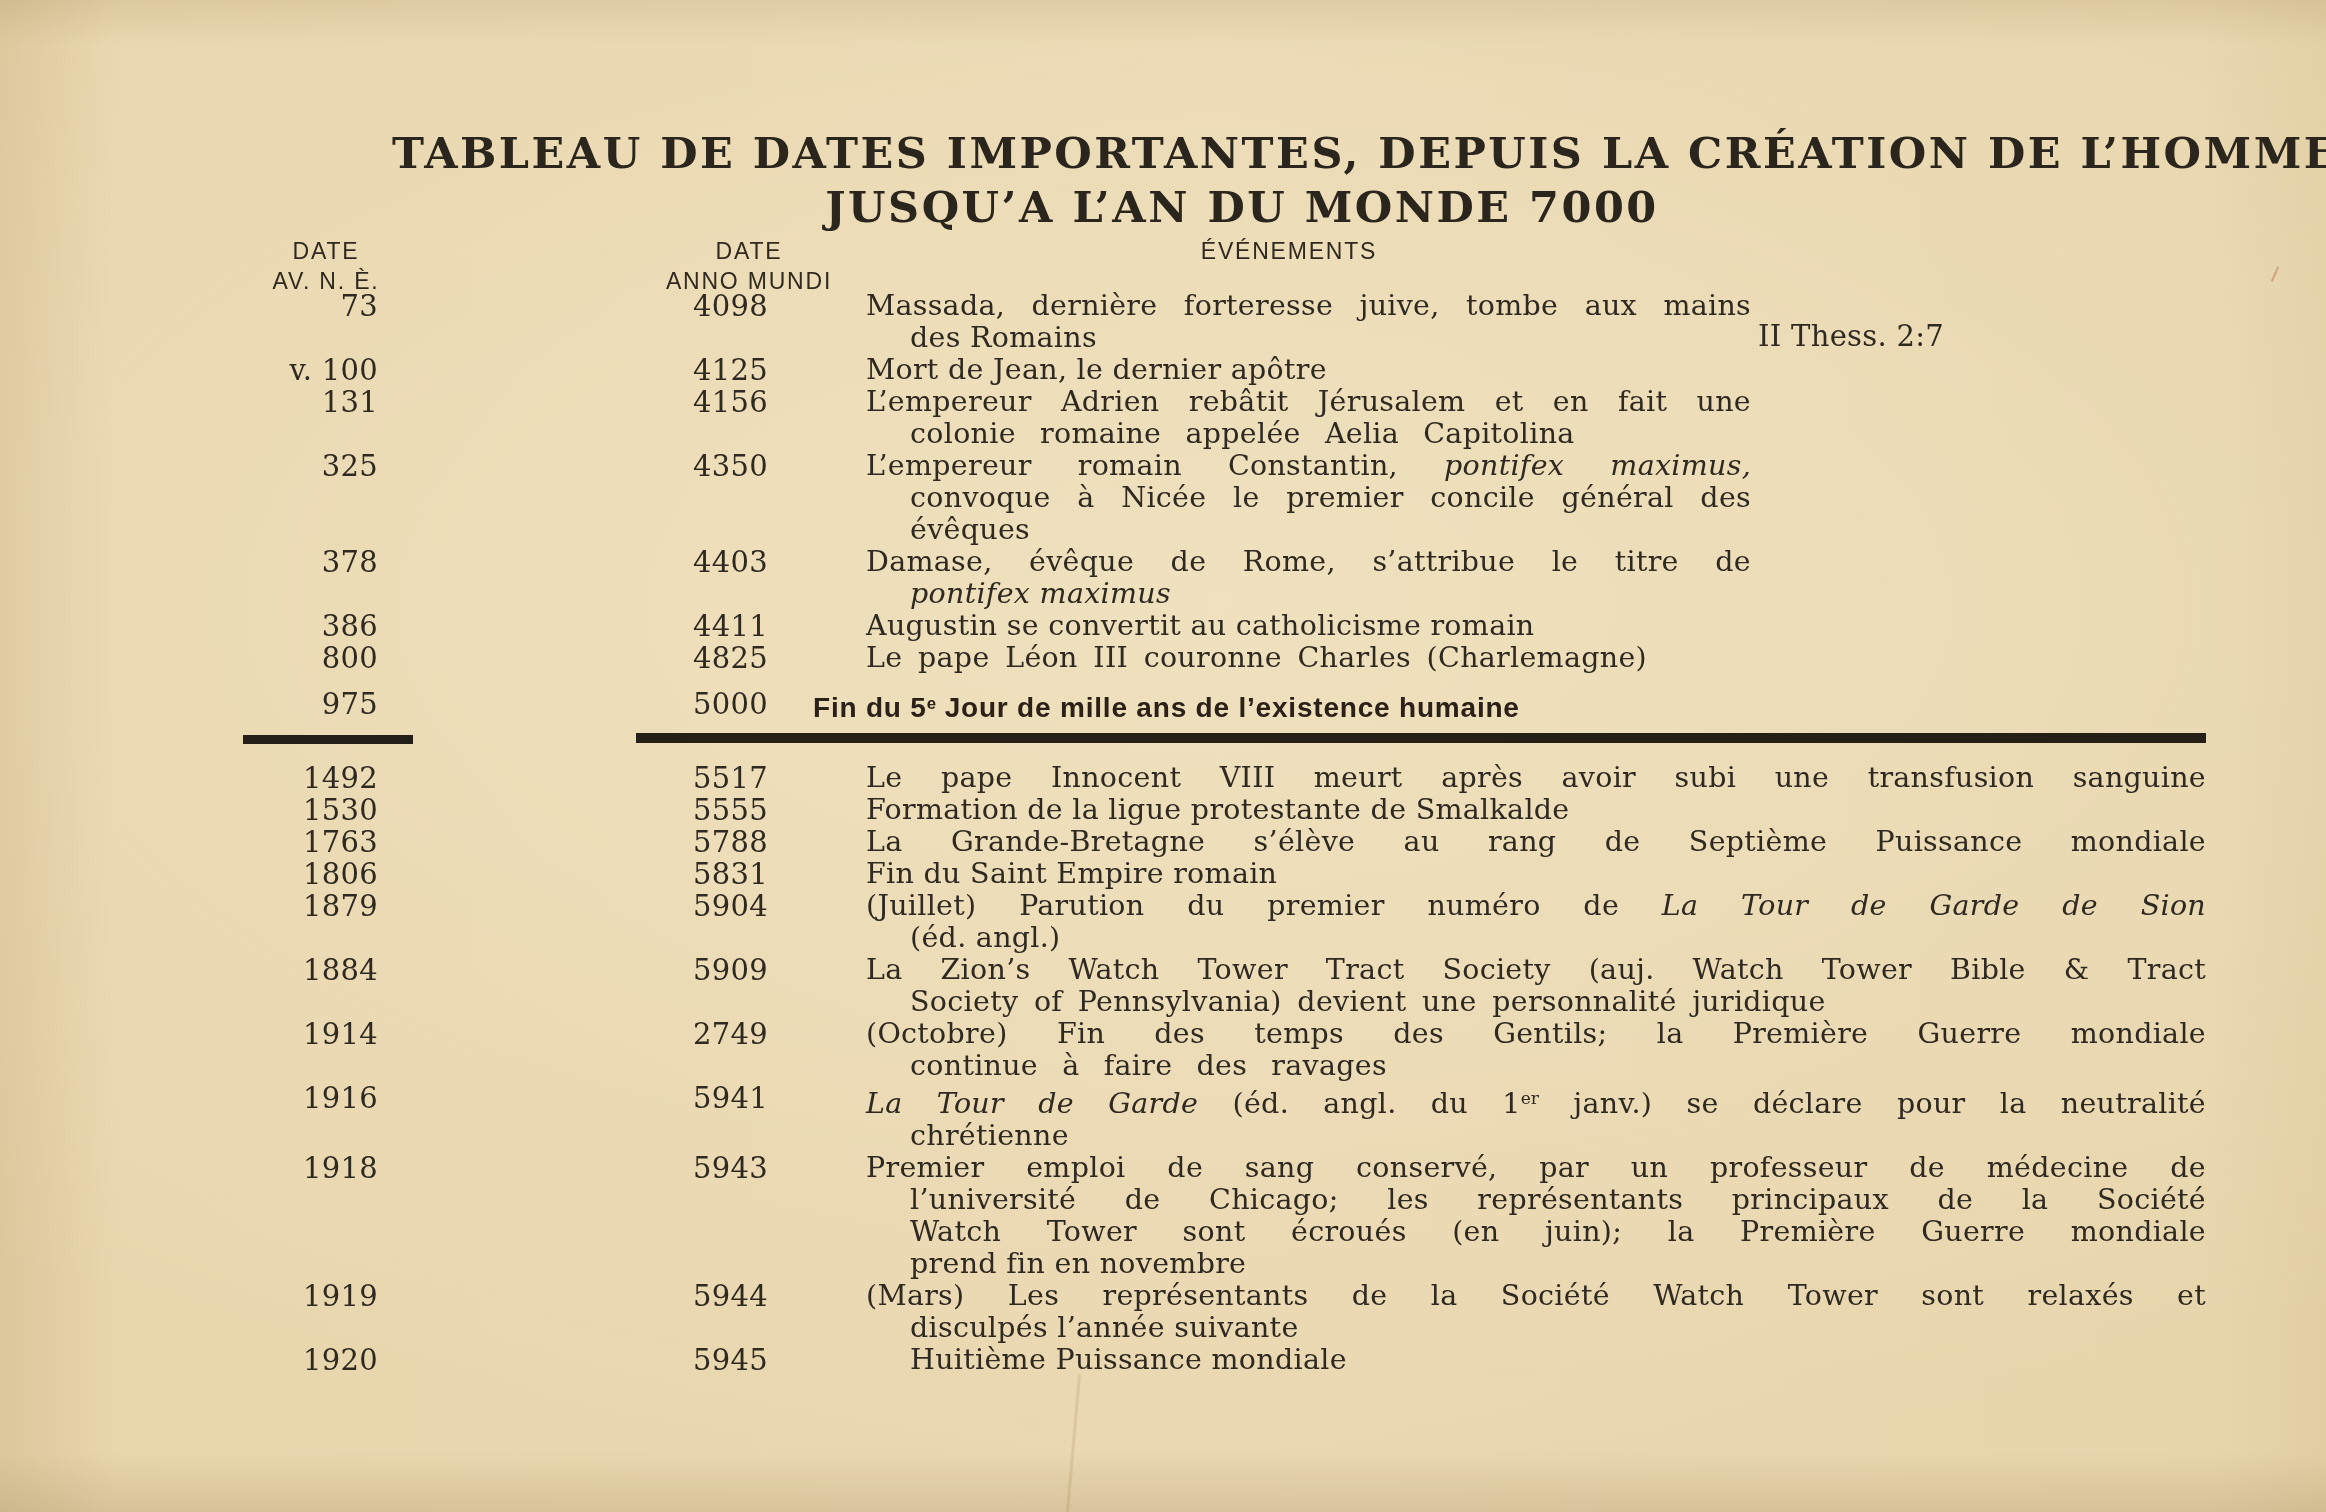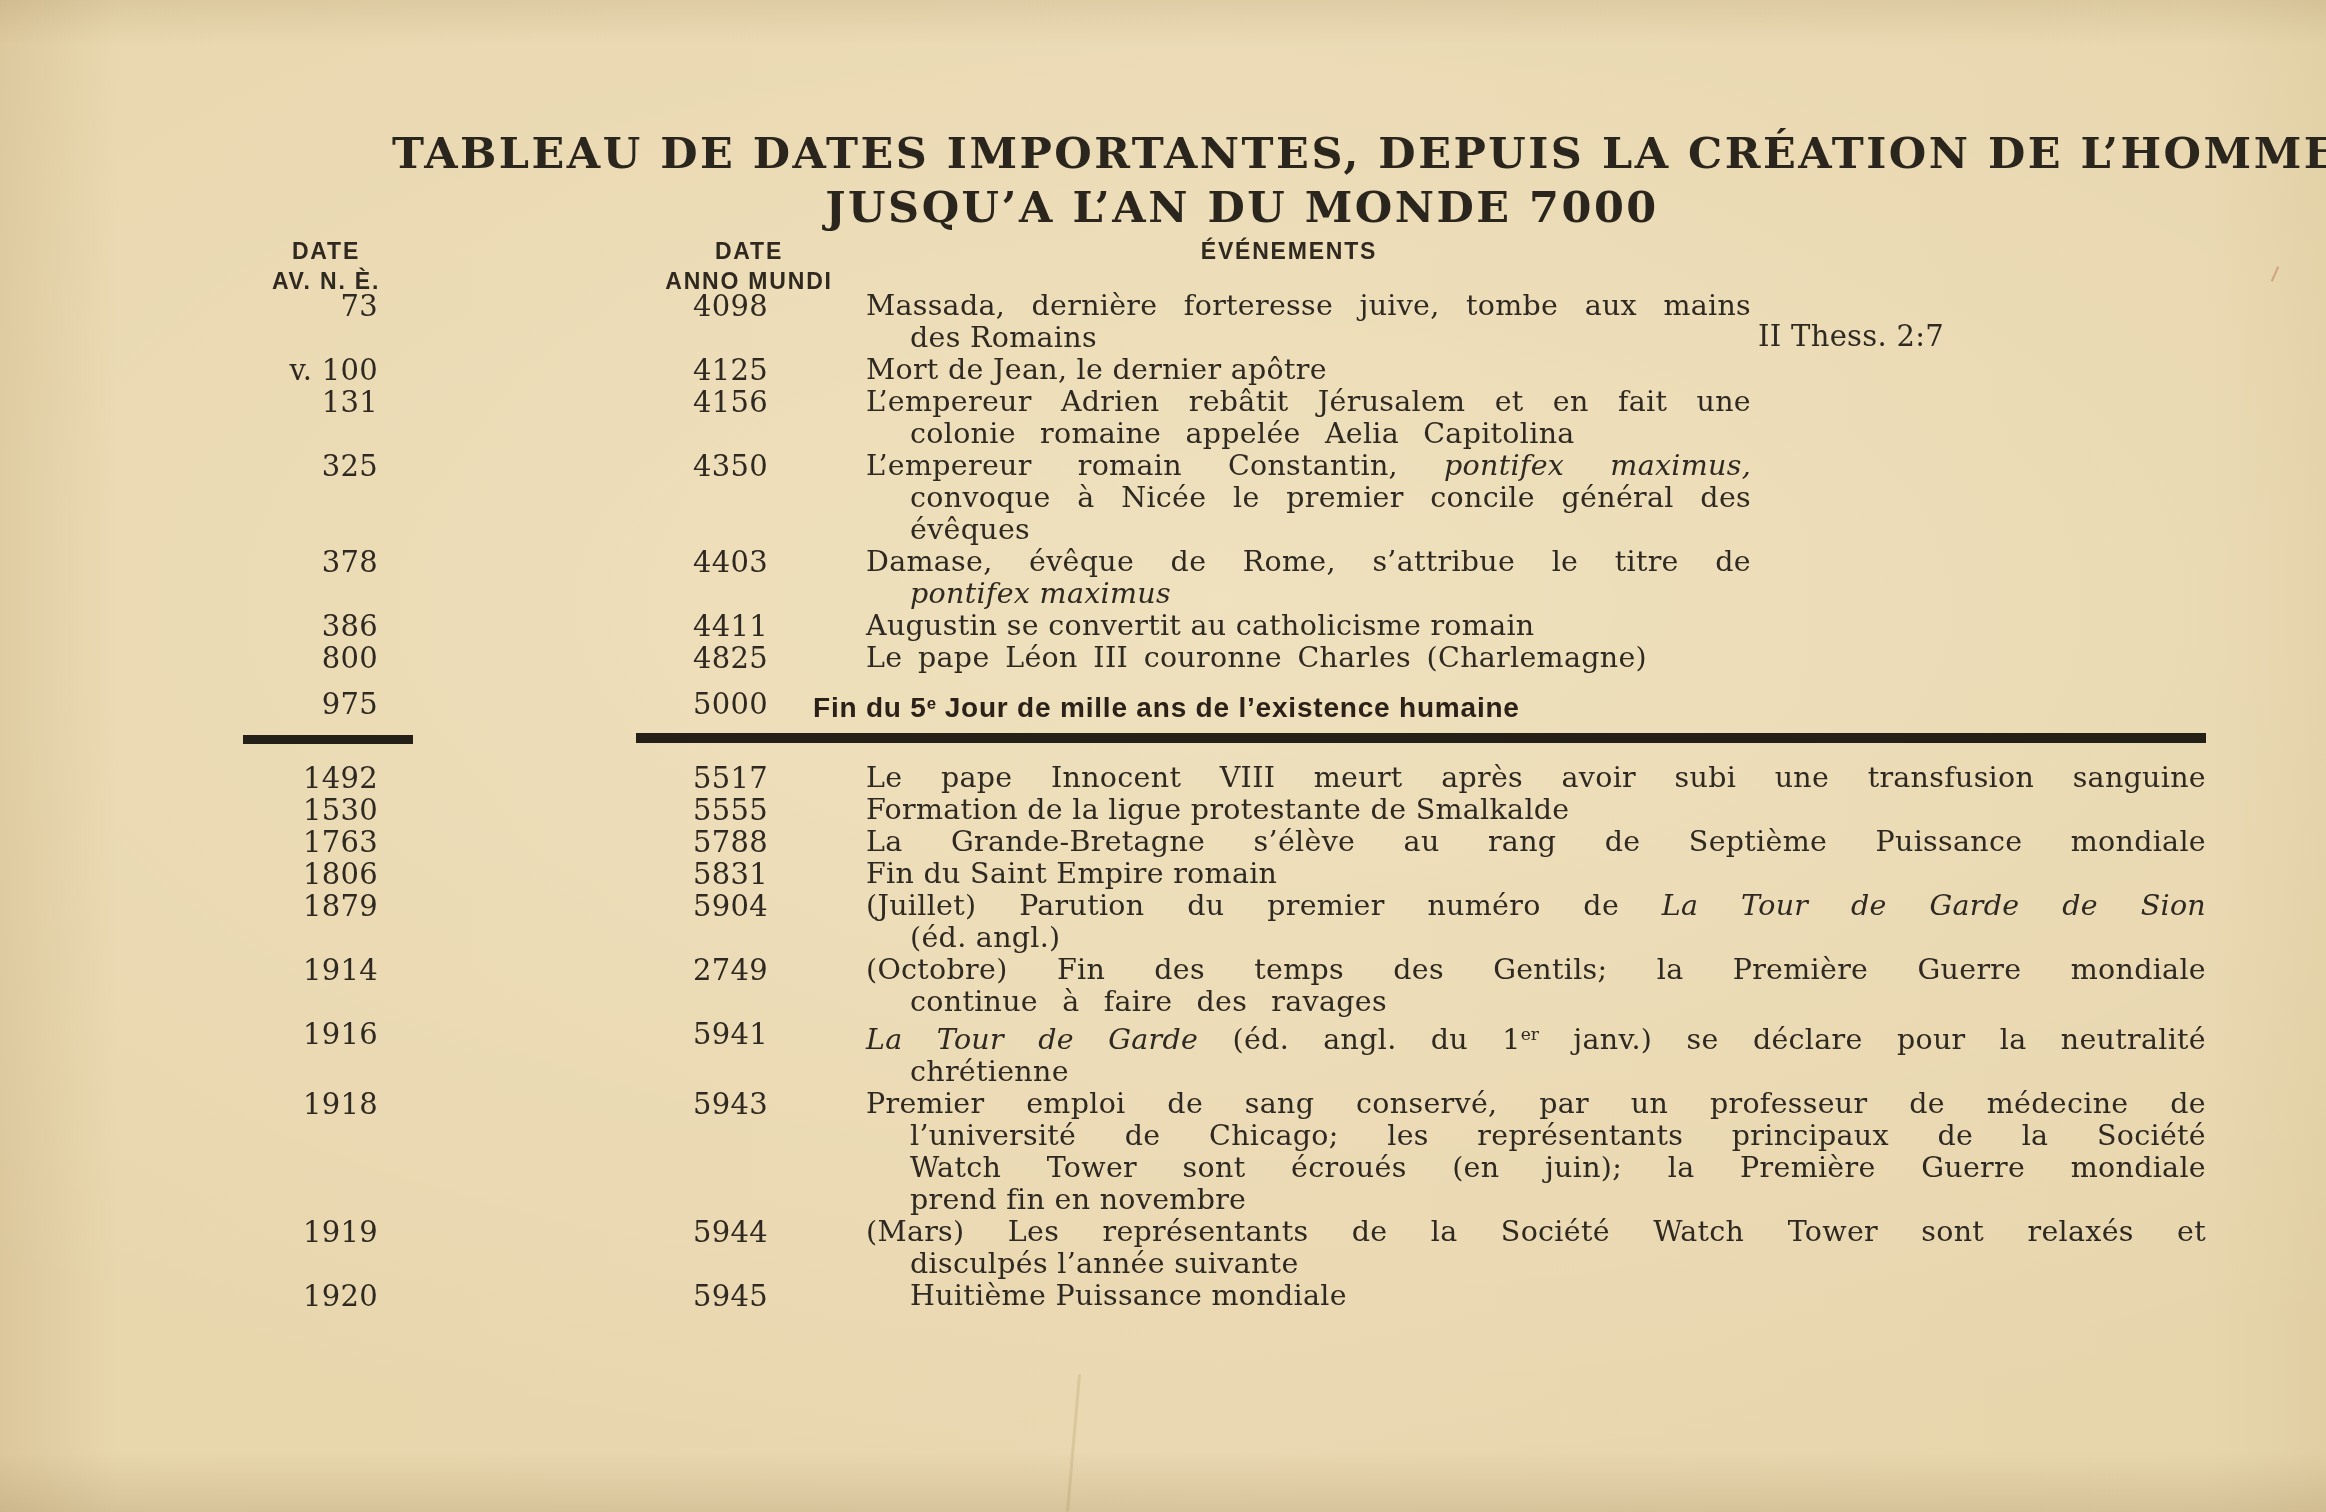--- a/index.html
+++ b/index.html
@@ -17,21 +17,21 @@
     letter-spacing:0.3px;
     padding-left:20px;
   }
   .title{
     position:absolute;left:392px;top:126px;width:1700px;
     text-align:center;font-weight:700;font-size:43px;line-height:54px;
     letter-spacing:2.5px;white-space:nowrap;color:#2a251d;
   }
   .hdr{
     position:absolute;text-align:center;
-    font-family:"Liberation Sans", sans-serif;font-weight:700;
+    font-family:"Liberation Sans", sans-serif;font-weight:400;
     font-size:23px;line-height:30px;letter-spacing:1.8px;color:#2f2920;
   }
   .hdr1{left:236px;top:236px;width:180px;}
   .hdr2{left:634px;top:236px;width:230px;}
   .hdr3{left:1089px;top:236px;width:400px;}
   .ref{position:absolute;left:1758px;top:320px;font-size:29px;color:#2e2921;}
   .tbl{position:absolute;left:0;width:2326px;}
   .s1{top:290px;}
   .s2{top:762px;}
   .row{display:grid;grid-template-columns:378px 390px 1fr;align-items:start;}
@@ -194,20 +194,28 @@
 
     <div class="row">
       <div class="c d">1879</div>
       <div class="c a">5904</div>
       <div class="c e">
         <div class="ln j"><span>(Juillet) Parution du premier numéro de </span><span class="it">La Tour de Garde de Sion</span></div>
         <div class="ln ind"><span>(éd. angl.)</span></div>
       </div>
     </div>
 
+    <div class="row">
+      <div class="c d">1884</div>
+      <div class="c a">5909</div>
+      <div class="c e">
+        <div class="ln j"><span>La Zion’s Watch Tower Tract Society (auj. Watch Tower Bible &amp; Tract</span></div>
+        <div class="ln ind ws2"><span>Society of Pennsylvania) devient une personnalité juridique</span></div>
+      </div>
+    </div>
 
     <div class="row">
       <div class="c d">1914</div>
       <div class="c a">2749</div>
       <div class="c e">
         <div class="ln j"><span>(Octobre) Fin des temps des Gentils; la Première Guerre mondiale</span></div>
         <div class="ln ind ws"><span>continue à faire des ravages</span></div>
       </div>
     </div>
 

